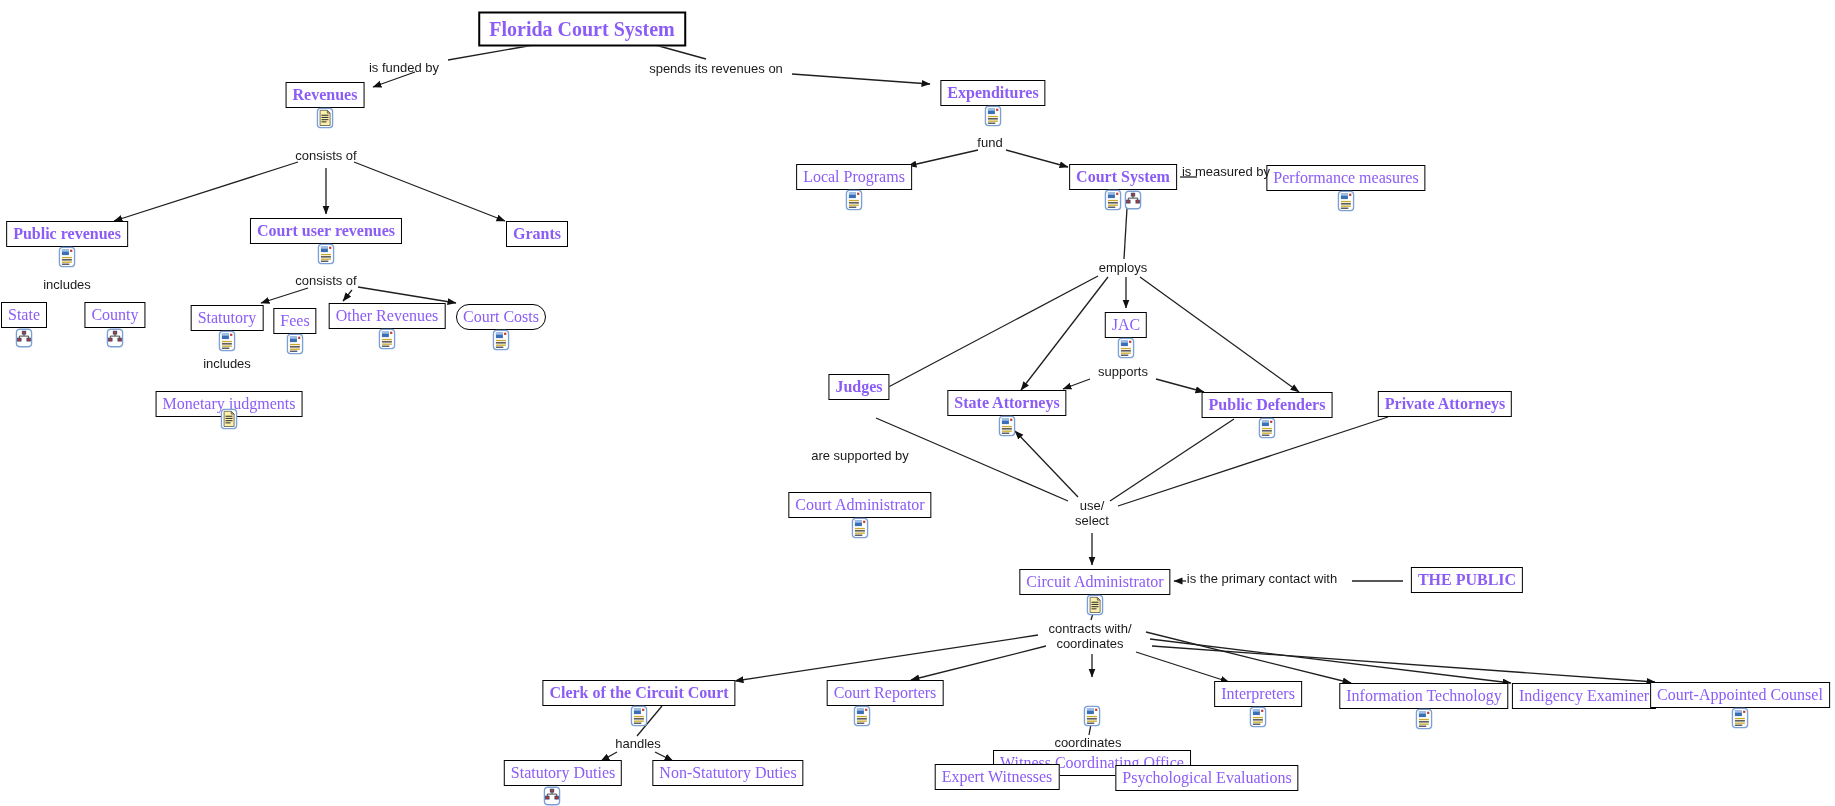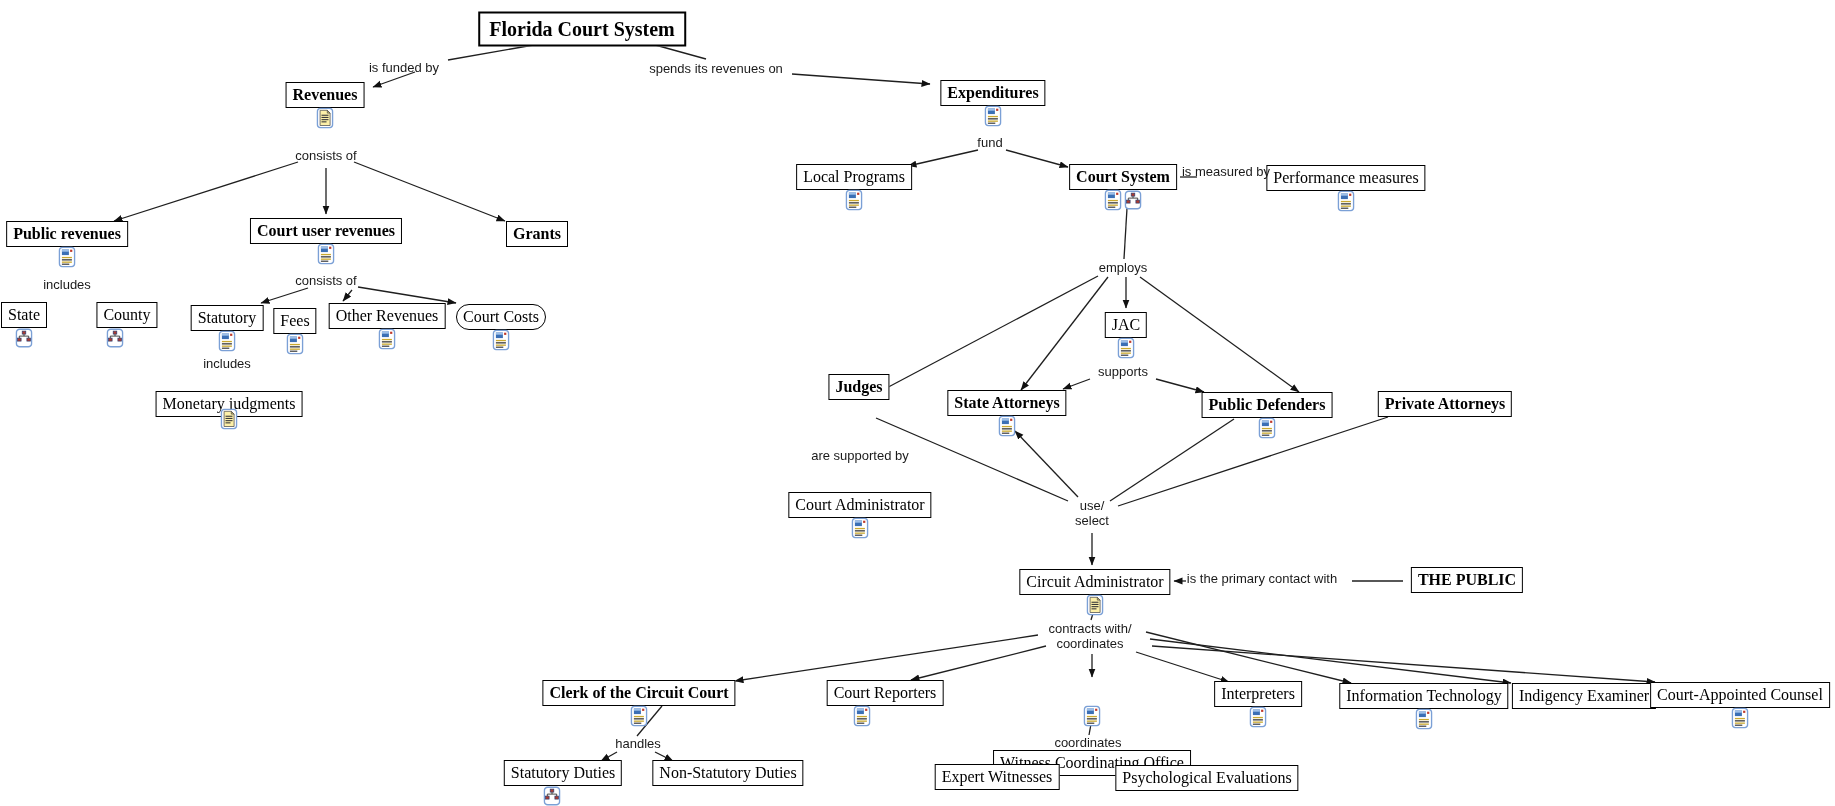--- a/index.html
+++ b/index.html
@@ -1,21 +1,21 @@
 <!DOCTYPE html>
 <html><head>
 <meta charset="utf-8">
 <style>
   html,body{margin:0;padding:0;background:#ffffff;}
   #stage{position:relative;width:1835px;height:806px;background:#ffffff;overflow:hidden;
          font-family:"Liberation Serif", serif;}
   #edges{position:absolute;left:0;top:0;width:1835px;height:806px;}
   .node{position:absolute;transform:translate(-50%,-50%);background:#ffffff;
         border:1px solid #000;padding:2px 6px;font-size:16px;line-height:1.25;
-        white-space:nowrap;color:#000000;text-align:center;}
+        white-space:nowrap;color:#8b5cf6;text-align:center;}
   .node.bold{font-weight:bold;}
   .node.big{font-size:20px;font-weight:bold;border-width:2px;padding:3px 9px;}
   .link-label{position:absolute;transform:translate(-50%,-50%);
         font-family:"Liberation Sans", sans-serif;font-size:13px;line-height:1.15;
         color:#1a1a1a;text-align:center;white-space:nowrap;}
   .res-icon{position:absolute;transform:translate(-50%,-50%);width:17px;height:21px;
         display:block;cursor:pointer;}
   .res-icon svg{display:block;width:100%;height:100%;}
 </style>
 </head>
@@ -174,21 +174,21 @@
     <div class="node" style="left: 24px; top: 315px;">State</div>
     <span class="res-icon" style="left: 24px; top: 338px;">
       <svg viewBox="0 0 17 21" xmlns="http://www.w3.org/2000/svg">
     <rect x="0.8" y="1.8" width="15.4" height="17.4" rx="3.5" fill="#fff" stroke="#7ba0d6" stroke-width="1.6"></rect>
     <rect x="6.7" y="3.6" width="3.6" height="3" fill="#b03a2e" stroke="#2c3e70" stroke-width="0.7"></rect>
     <path d="M8.5,6.6 v2 M3.8,8.6 h9.4 M3.8,8.6 v2 M13.2,8.6 v2" stroke="#333" stroke-width="0.9" fill="none"></path>
     <rect x="2" y="10.6" width="3.6" height="3" fill="#b03a2e" stroke="#2c3e70" stroke-width="0.7"></rect>
     <rect x="11.4" y="10.6" width="3.6" height="3" fill="#b03a2e" stroke="#2c3e70" stroke-width="0.7"></rect>
   </svg>
     </span>
-    <div class="node" style="left: 127px; top: 315px;">County</div>
+    <div class="node" style="left: 115px; top: 315px;">County</div>
     <span class="res-icon" style="left: 115px; top: 338px;">
       <svg viewBox="0 0 17 21" xmlns="http://www.w3.org/2000/svg">
     <rect x="0.8" y="1.8" width="15.4" height="17.4" rx="3.5" fill="#fff" stroke="#7ba0d6" stroke-width="1.6"></rect>
     <rect x="6.7" y="3.6" width="3.6" height="3" fill="#b03a2e" stroke="#2c3e70" stroke-width="0.7"></rect>
     <path d="M8.5,6.6 v2 M3.8,8.6 h9.4 M3.8,8.6 v2 M13.2,8.6 v2" stroke="#333" stroke-width="0.9" fill="none"></path>
     <rect x="2" y="10.6" width="3.6" height="3" fill="#b03a2e" stroke="#2c3e70" stroke-width="0.7"></rect>
     <rect x="11.4" y="10.6" width="3.6" height="3" fill="#b03a2e" stroke="#2c3e70" stroke-width="0.7"></rect>
   </svg>
     </span>
     <div class="node" style="left: 227px; top: 318px;">Statutory</div>

